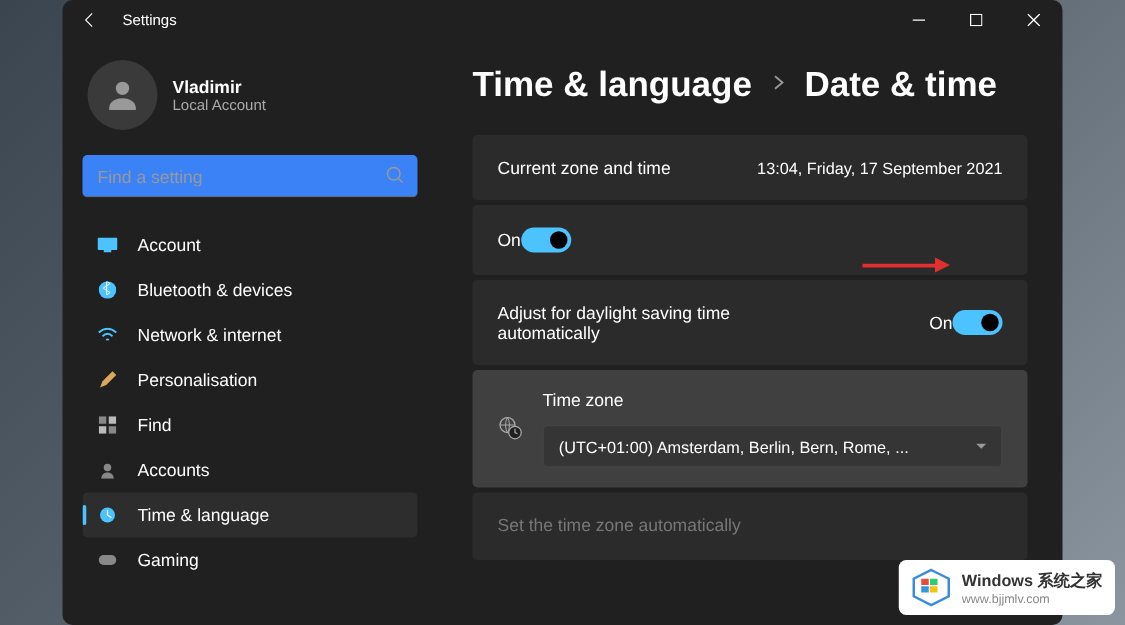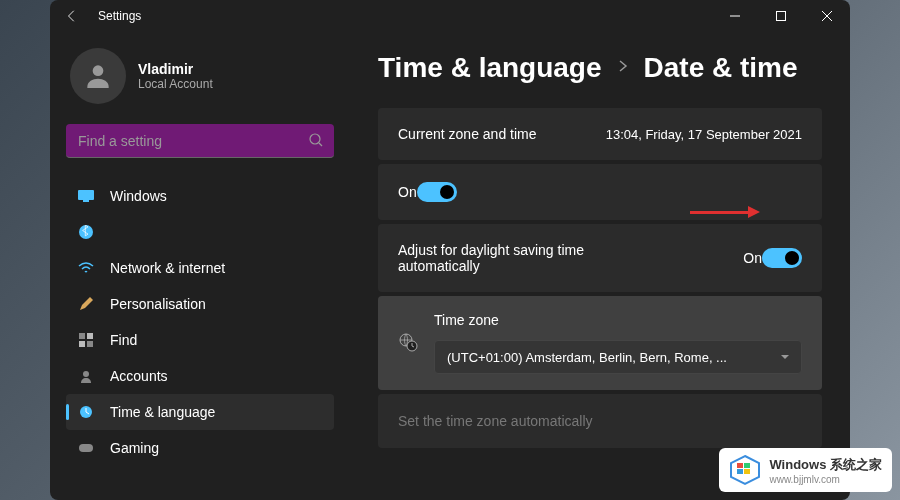--- a/index.html
+++ b/index.html
@@ -12,21 +12,21 @@
 .win-btn { width: 46px; height: 32px; display: flex; align-items: center; justify-content: center; cursor: pointer; }
 .win-btn svg { stroke: #fff; }
 .content { flex: 1; display: flex; overflow: hidden; }
 .sidebar { width: 300px; padding: 16px; display: flex; flex-direction: column; }
 .profile { display: flex; align-items: center; margin-bottom: 20px; padding-left: 4px; }
 .avatar { width: 56px; height: 56px; border-radius: 50%; background: #3a3a3a; display: flex; align-items: center; justify-content: center; margin-right: 12px; }
 .avatar svg { fill: #999; }
 .profile-text .name { color: #fff; font-size: 14px; font-weight: 600; }
 .profile-text .sub { color: #aaa; font-size: 12px; }
 .search { position: relative; margin-bottom: 20px; }
-.search input { width: 100%; height: 34px; background: #701a75; border: none; border-bottom: 1px solid #666; border-radius: 4px; color: #fff; padding: 0 36px 0 12px; font-size: 14px; outline: none; }
+.search input { width: 100%; height: 34px; background: #3b82f6; border: none; border-bottom: 1px solid #666; border-radius: 4px; color: #fff; padding: 0 36px 0 12px; font-size: 14px; outline: none; }
 .search input::placeholder { color: #999; }
 .search-icon { position: absolute; right: 10px; top: 8px; }
 .nav { list-style: none; overflow-y: auto; }
 .nav-item { display: flex; align-items: center; height: 36px; padding: 0 12px; border-radius: 4px; cursor: pointer; color: #fff; font-size: 14px; position: relative; }
 .nav-item.active { background: #2d2d2d; }
 .nav-item.active::before { content: ""; position: absolute; left: 0; top: 10px; width: 3px; height: 16px; background: #4cc2ff; border-radius: 2px; }
 .nav-icon { width: 16px; height: 16px; margin-right: 16px; display: flex; align-items: center; justify-content: center; }
 .main { flex: 1; padding: 20px 28px; overflow-y: auto; }
 .breadcrumb { display: flex; align-items: center; gap: 16px; margin-bottom: 24px; }
 .bc-parent { color: #fff; font-size: 28px; font-weight: 600; }
@@ -114,29 +114,30 @@
       </div>
 
       <ul class="nav">
         <li class="nav-item">
           <span class="nav-icon">
               <svg width="16" height="12" viewBox="0 0 16 12">
                 <rect width="16" height="10" fill="#4cc2ff" rx="1"></rect>
                 <rect x="5" y="10" width="6" height="2" fill="#4cc2ff"></rect>
               </svg>
             </span>
-          <span>Windows</span>
+          <span>Account</span>
         </li>
         <li class="nav-item">
           <span class="nav-icon">
               <svg width="14" height="14" viewBox="0 0 14 14">
                 <circle cx="7" cy="7" r="7" fill="#4cc2ff"></circle>
                 <path d="M7 3v8l3-2-6-4 6-4-3-2z" stroke="#fff" stroke-width="0.8" fill="none" transform="translate(0,1) scale(0.9)"></path>
               </svg>
             </span>
+          <span>Bluetooth &amp; devices</span>
         </li>
         <li class="nav-item">
           <span class="nav-icon">
               <svg width="16" height="12" viewBox="0 0 16 12">
                 <path d="M1 4 Q8 -2 15 4 M4 7 Q8 3 12 7 M7 10 Q8 9 9 10" stroke="#4cc2ff" stroke-width="1.5" fill="none"></path>
               </svg>
             </span>
           <span>Network &amp; internet</span>
         </li>
         <li class="nav-item">

